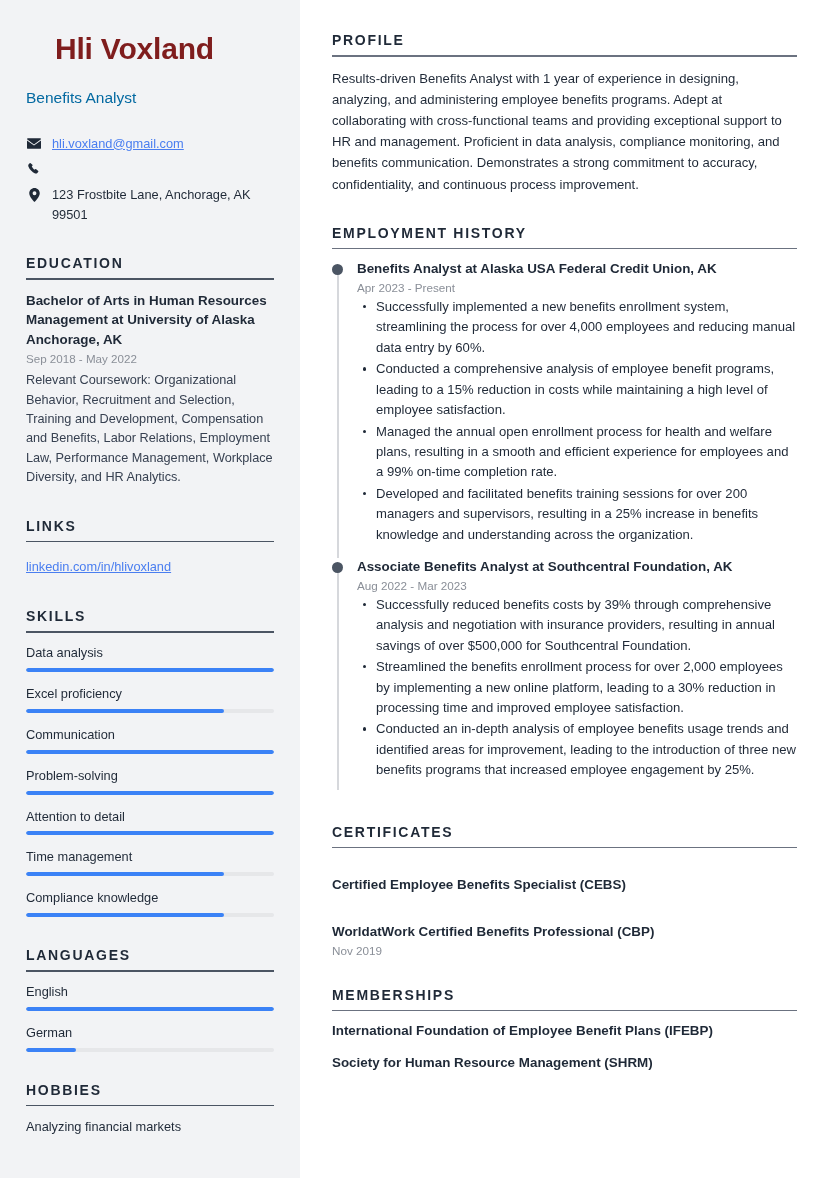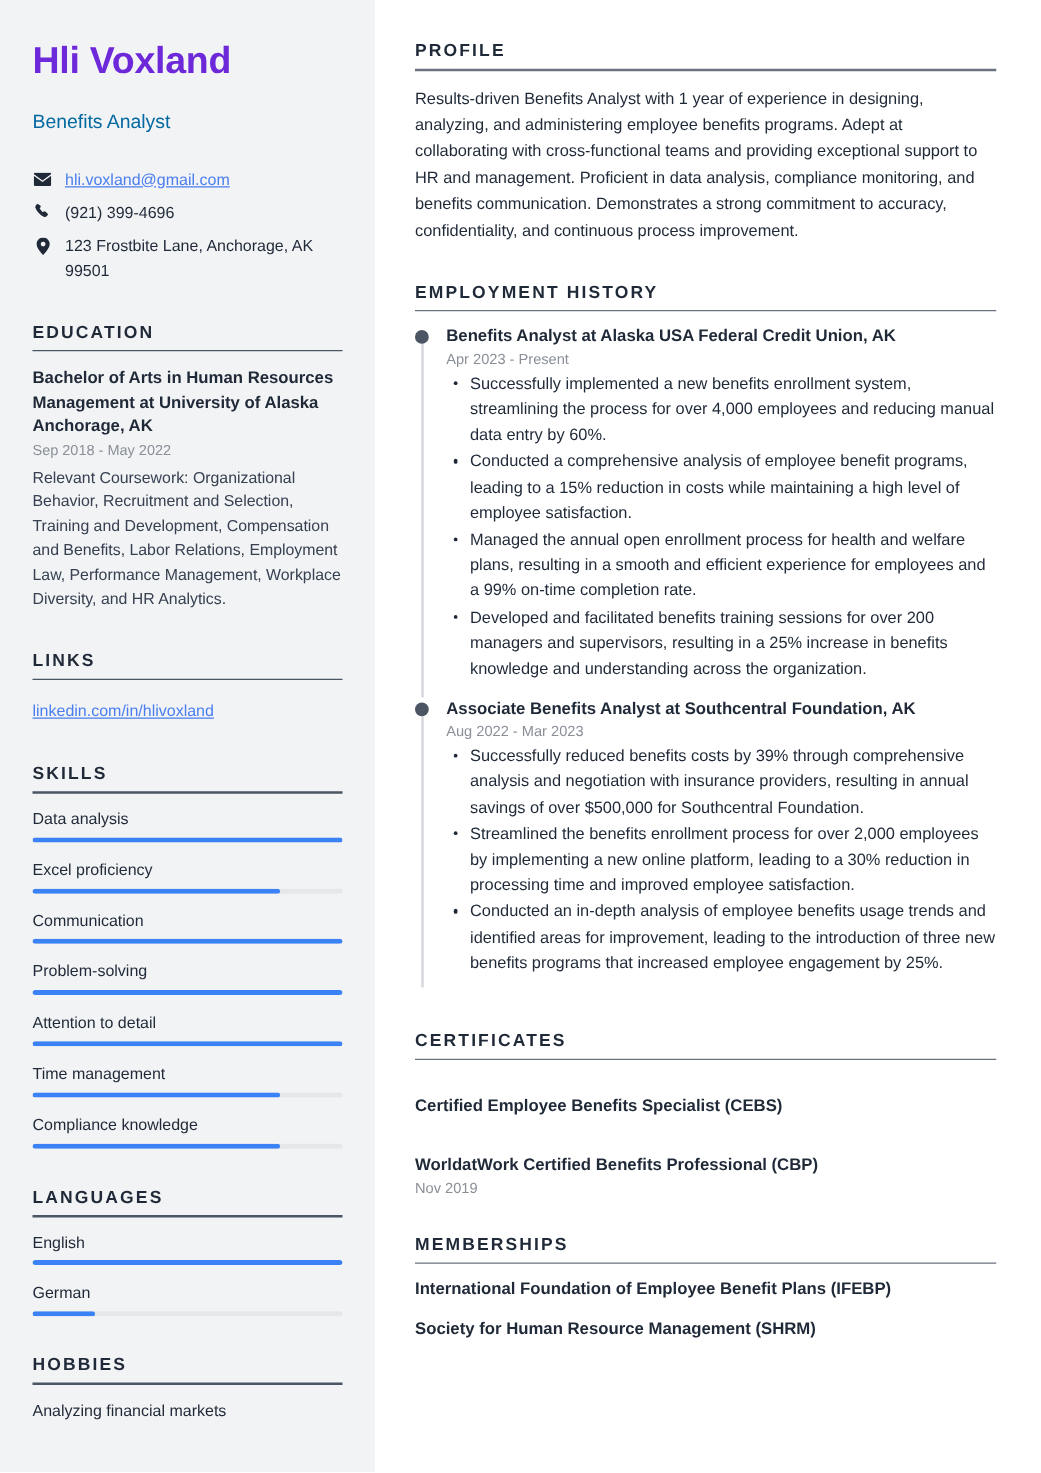--- a/index.html
+++ b/index.html
@@ -21,23 +21,24 @@
   
   .sidebar {
     width: 300px;
     flex: 0 0 300px;
     background: #f2f3f5;
     padding: 32px 26px 0 26px;
   }
   .name {
     font-size: 30px;
     font-weight: 700;
-    color: #6d28d9;
+    color: #7f1d1d;
     letter-spacing: -0.2px;
     line-height: 1.15;
+    margin-left: 29px;
   }
   .job-title {
     font-size: 15.5px;
     color: #0369a1;
     margin-top: 21px;
     line-height: 1.3;
   }
 
   .contacts { margin-top: 26px; }
   .contact-row {
@@ -253,21 +254,20 @@
             </svg>
         </span>
         <span class="contact-text link">hli.voxland@gmail.com</span>
       </div>
       <div class="contact-row">
         <span class="contact-icon">
           <svg width="13" height="13" viewBox="0 0 16 16">
               <path d="M3.3.4a1.2 1.2 0 0 0-1.6.2L.9 1.6C.3 2.3.1 3.3.5 4.2c1.4 3.6 4.5 6.9 8.2 8.6 1 .4 2.1.2 2.8-.6l.9-1a1.2 1.2 0 0 0-.1-1.7l-2.2-1.8a1.2 1.2 0 0 0-1.5 0l-.9.7C6.8 7.4 5.4 6 4.6 4.4l.8-.9a1.2 1.2 0 0 0 0-1.5L3.3.4z"></path>
             </svg>
         </span>
-        <span class="contact-text">(921) 399-4696</span>
       </div>
       <div class="contact-row">
         <span class="contact-icon">
           <svg width="11" height="14" viewBox="0 0 12 16">
               <path d="M6 0C2.7 0 0 2.7 0 6c0 4.5 6 10 6 10s6-5.5 6-10c0-3.3-2.7-6-6-6zm0 8.2A2.2 2.2 0 1 1 6 3.8a2.2 2.2 0 0 1 0 4.4z"></path>
             </svg>
         </span>
         <span class="contact-text">123 Frostbite Lane, Anchorage, AK 99501</span>
       </div>
     </div>

